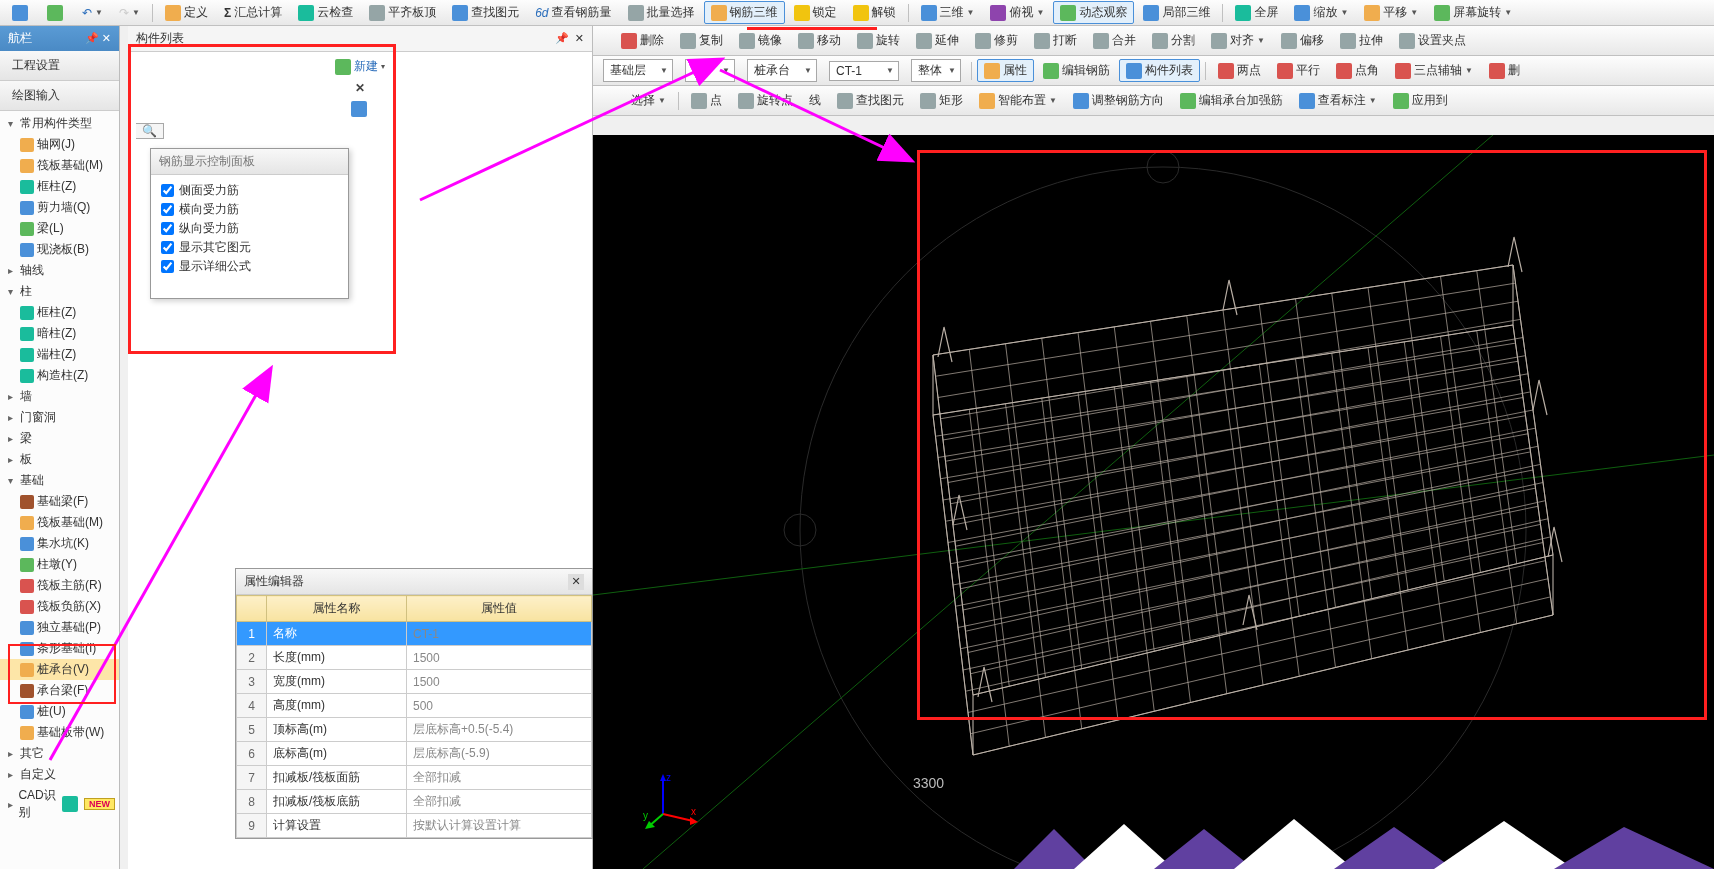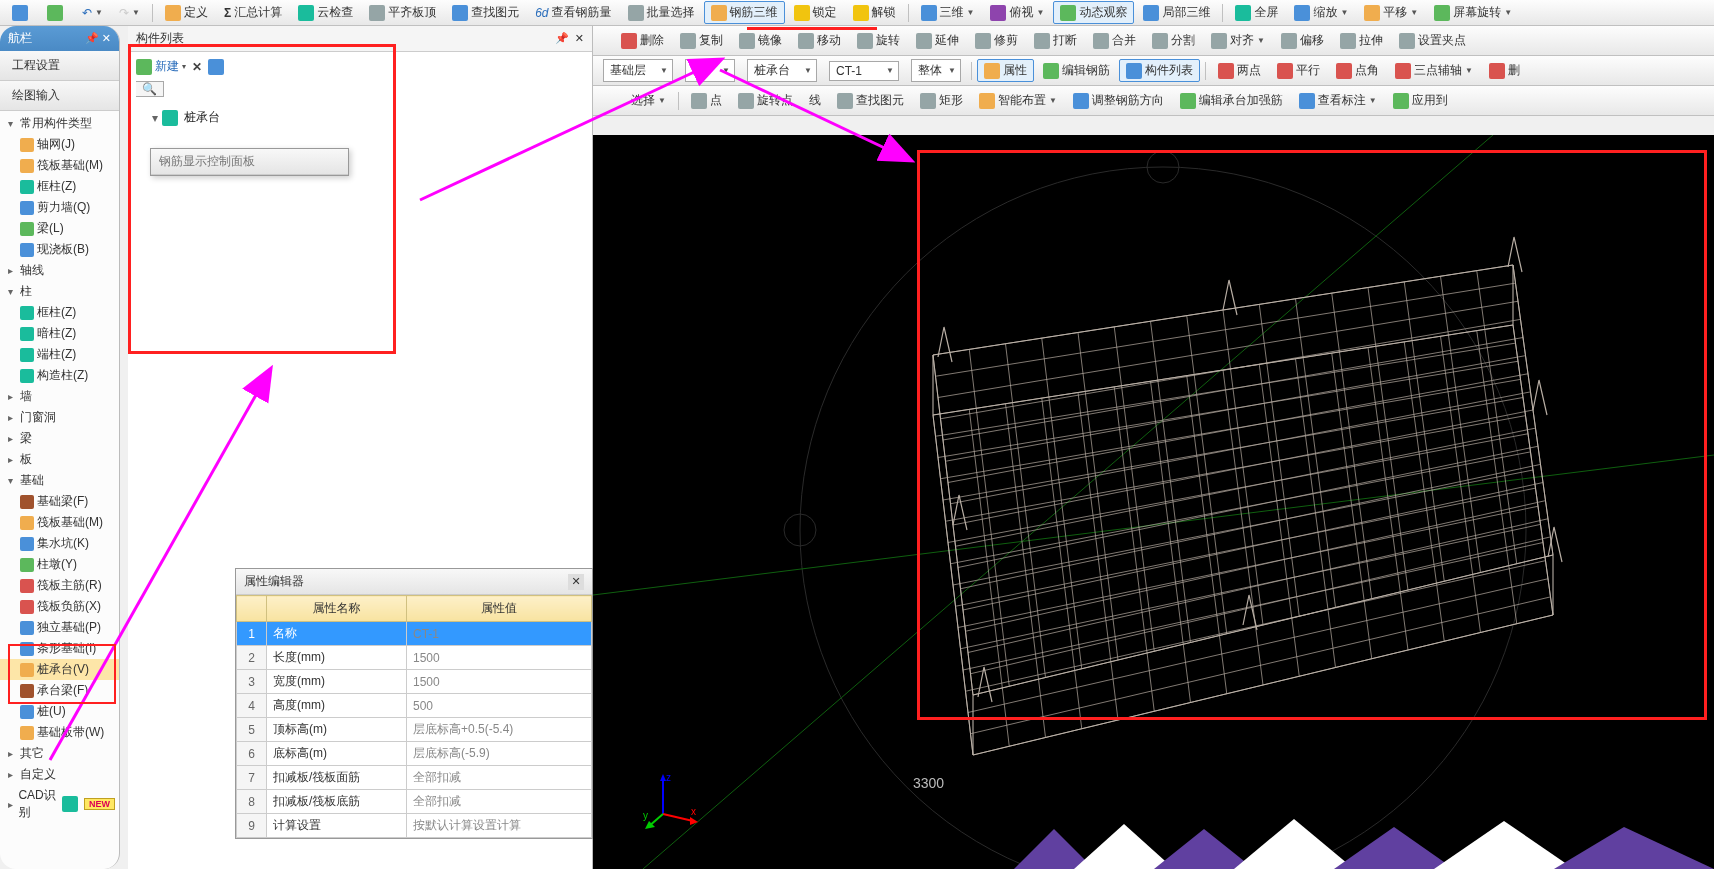--- a/index.html
+++ b/index.html
@@ -12,36 +12,36 @@
 .tb-sep { width: 1px; height: 18px; background: #c0c0c0; margin: 0 4px; }
 .tb-icon { width: 16px; height: 16px; display: inline-block; margin-right: 3px; flex-shrink: 0; }
 .dd-arrow { font-size: 8px; margin-left: 3px; color: #555; }
 
 
 .toolbar-row2, .toolbar-row3, .toolbar-row4 { height: 30px; background: linear-gradient(#fdfdfd,#e8e8e8); border-bottom: 1px solid #c0c0c0; display: flex; align-items: center; padding: 0 4px; overflow: hidden; white-space: nowrap; position: relative; }
 .dropdown-field { display: inline-flex; align-items: center; background: #fff; border: 1px solid #a8a8a8; padding: 2px 18px 2px 6px; margin: 0 6px; position: relative; min-width: 70px; }
 .dropdown-field::after { content: "▼"; position: absolute; right: 4px; font-size: 8px; color: #555; }
 
 
-.left-nav { position: absolute; left: 0; top: 26px; width: 120px; bottom: 0; background: #fcfcfc; border-right: 1px solid #bcbcbc; overflow: hidden; border-radius: 16px; }
+.left-nav { position: absolute; left: 0; top: 26px; width: 120px; bottom: 0; background: #fcfcfc; border-right: 1px solid #bcbcbc; overflow: hidden; }
 .nav-header { background: linear-gradient(#5a9bd5,#4a8ac5); color: #fff; padding: 4px 8px; display: flex; justify-content: space-between; align-items: center; font-size: 12px; }
 .nav-pin { font-size: 11px; }
 .nav-section-btn { display: block; padding: 6px 12px; background: linear-gradient(#f8f8f8,#e5e5e5); border-bottom: 1px solid #ccc; cursor: pointer; }
 .nav-tree { padding: 2px 0; }
 .nav-item { padding: 2px 4px 2px 20px; cursor: pointer; display: flex; align-items: center; position: relative; white-space: nowrap; text-align: right; }
 .nav-item.selected { background: #fde6a8; }
 .nav-group { padding: 2px 4px 2px 8px; font-weight: normal; cursor: pointer; display: flex; align-items: center; }
 .nav-g-icon { width: 9px; display: inline-block; margin-right: 3px; color: #666; font-size: 10px; }
 .nav-tree-icon { width: 14px; height: 14px; display: inline-block; margin-right: 3px; flex-shrink: 0; }
 
 
 .comp-list { position: absolute; left: 128px; top: 26px; width: 465px; bottom: 0; background: #fff; border-right: 1px solid #bcbcbc; }
 .comp-header { padding: 4px 8px; display: flex; justify-content: space-between; align-items: center; border-bottom: 1px solid #ccc; background: #f5f5f5; }
 .comp-header-btns { display: flex; gap: 6px; font-size: 11px; }
-.comp-toolbar { padding: 6px 8px; display: flex; align-items: center; gap: 6px; }
+.comp-toolbar { padding: 6px 8px; display: flex; align-items: center; gap: 6px; flex-direction: column; }
 .new-btn { display: inline-flex; align-items: center; color: #2a6dbb; cursor: pointer; }
 .search-row { padding: 0 8px 6px 8px; display: flex; }
 .search-input { flex: 1; padding: 4px 6px; border: 1px solid #a8a8a8; font-size: 12px; color: #999; }
 .search-btn { width: 28px; border: 1px solid #a8a8a8; border-left: none; background: #f5f5f5; display: flex; align-items: center; justify-content: center; cursor: pointer; }
 .comp-tree { padding: 4px 8px; }
 .comp-tree-node { padding: 2px 0 2px 16px; display: flex; align-items: center; color: #222; cursor: pointer; }
 
 
 .rebar-panel { position: absolute; left: 150px; top: 148px; width: 199px; background: #fff; border: 1px solid #999; box-shadow: 2px 2px 6px rgba(0,0,0,.2); z-index: 5; }
 .rebar-panel-title { background: linear-gradient(#f8f8f8,#e5e5e5); padding: 4px 8px; border-bottom: 1px solid #ccc; color: #777; }
@@ -364,20 +364,42 @@
     <div class="comp-tree-node">
       <span style="color:#666;margin-right:4px">▾</span>
       <span class="tb-icon ic-cyan"></span>
       <span style="margin-left:3px">桩承台</span>
     </div>
   </div>
 </div>
 
 <div class="rebar-panel">
   <div class="rebar-panel-title">钢筋显示控制面板</div>
+  <div class="rebar-panel-body">
+    <label class="cb-row">
+        <input type="checkbox" checked="" style="">
+        <span>侧面受力筋</span>
+      </label>
+    <label class="cb-row">
+        <input type="checkbox" checked="" style="">
+        <span>横向受力筋</span>
+      </label>
+    <label class="cb-row">
+        <input type="checkbox" checked="" style="">
+        <span>纵向受力筋</span>
+      </label>
+    <label class="cb-row">
+        <input type="checkbox" checked="" style="">
+        <span>显示其它图元</span>
+      </label>
+    <label class="cb-row">
+        <input type="checkbox" checked="" style="">
+        <span>显示详细公式</span>
+      </label>
+  </div>
 </div>
 
 <div class="prop-editor">
   <div class="prop-title">
     <span>属性编辑器</span>
     <span class="prop-close">✕</span>
   </div>
   <table class="prop-table">
     <thead>
         <tr>

